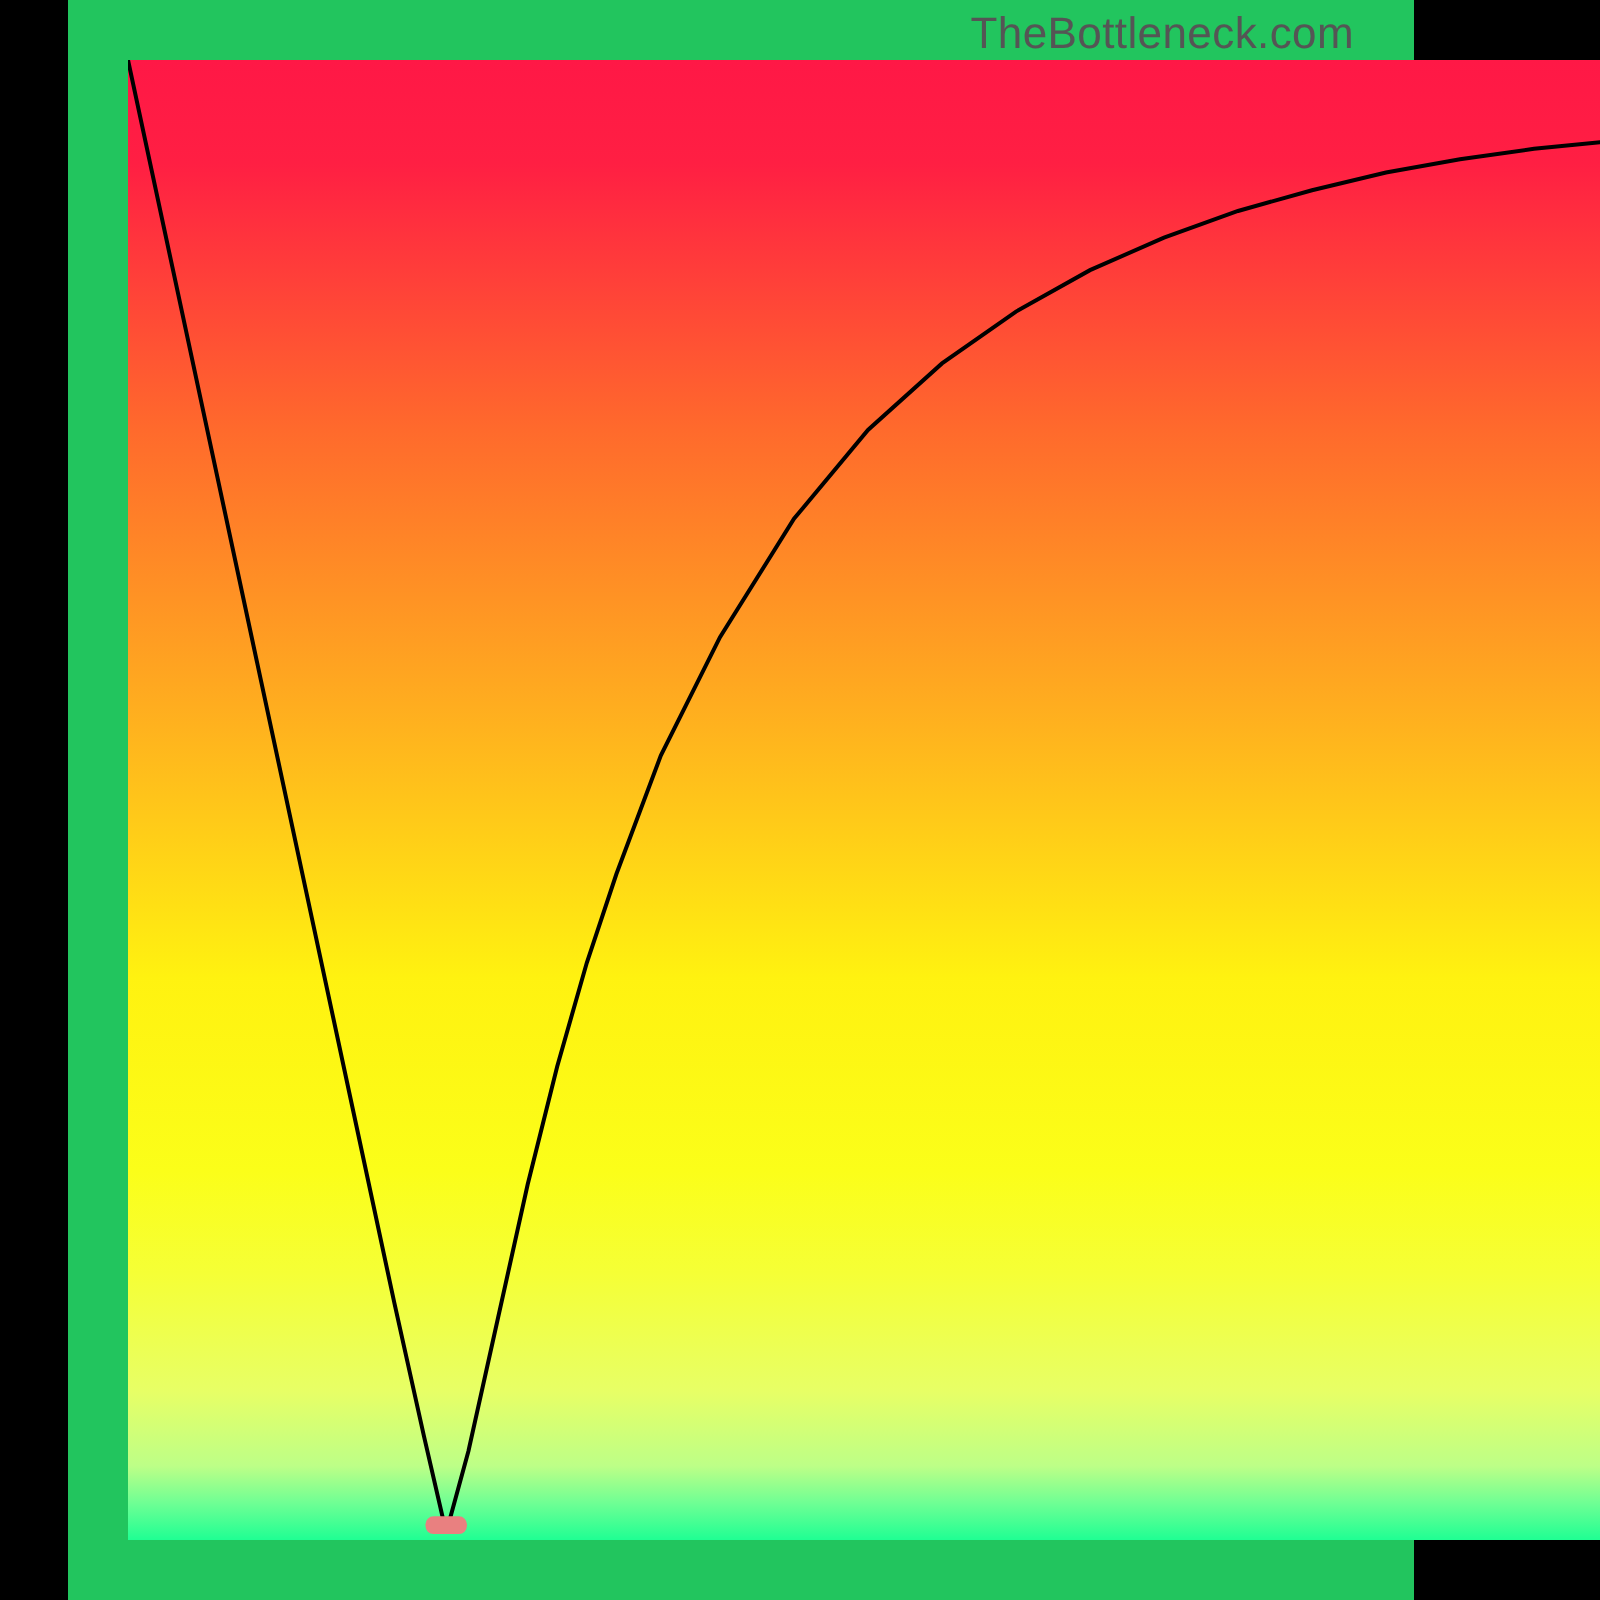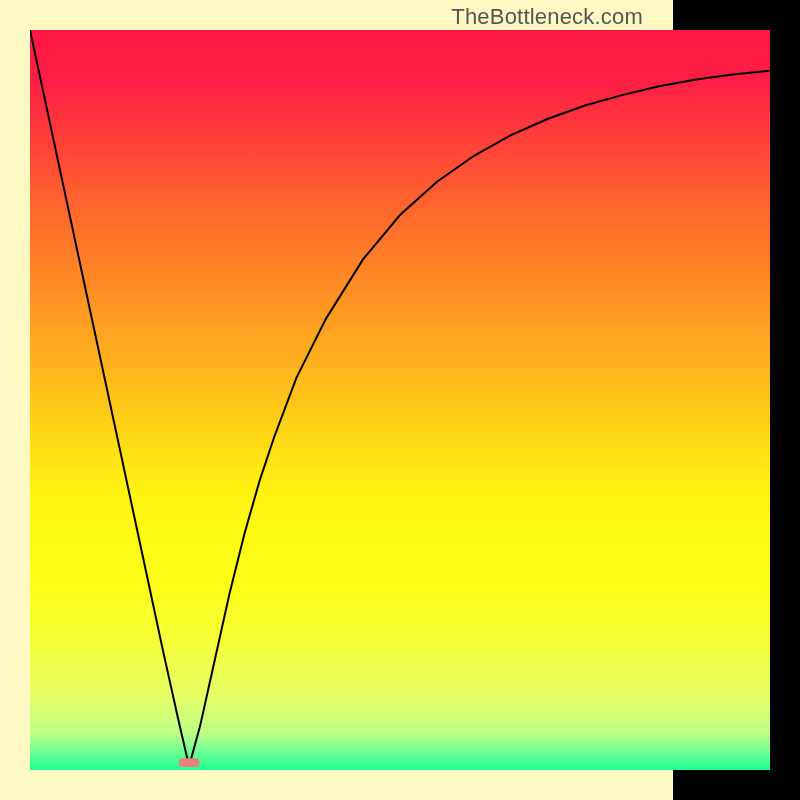--- a/index.html
+++ b/index.html
@@ -7,22 +7,23 @@
     padding: 0;
     width: 800px;
     height: 800px;
     overflow: hidden;
     background: #000;
     font-family: Arial, Helvetica, sans-serif;
   }
   .outer {
     width: 673px;
     height: 800px;
-    background: #fef9c3;
+    background: #22c55e;
     position: relative;
+    margin-left: 34px;
   }
   .plot-area {
     position: absolute;
     left: 30px;
     top: 30px;
     width: 740px;
     height: 740px;
   }
   .plot-area svg {
     width: 100%;

